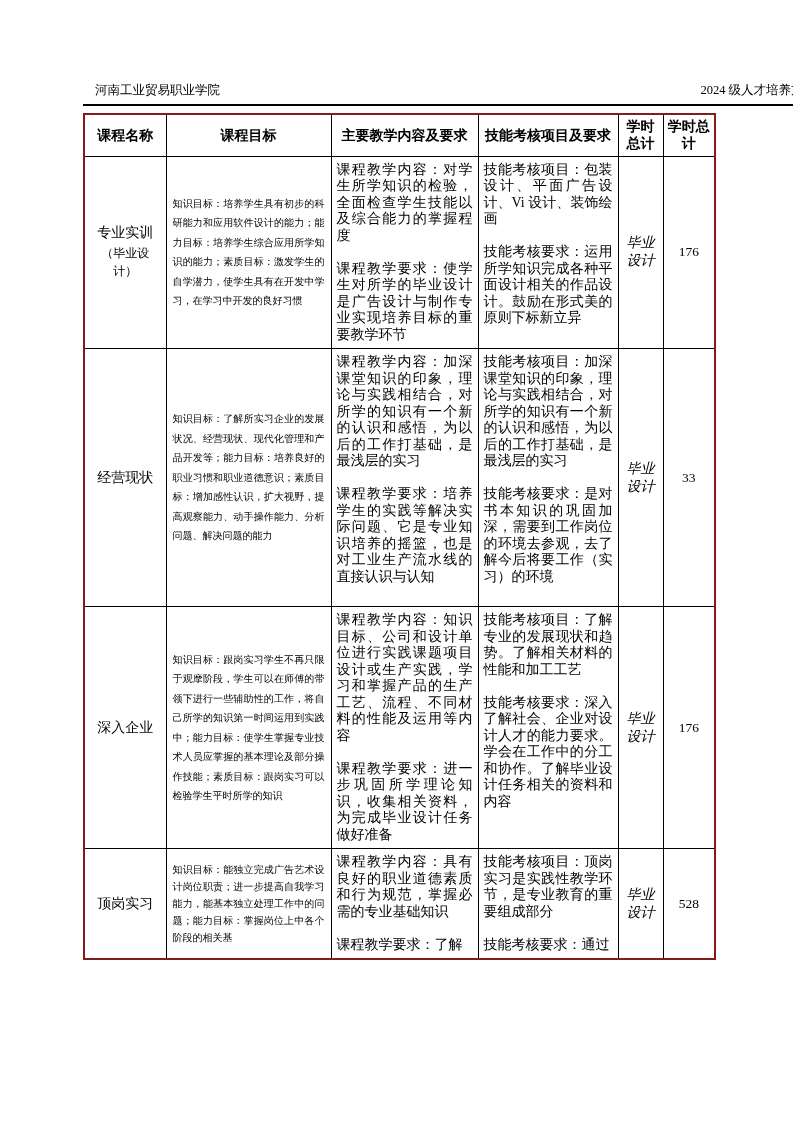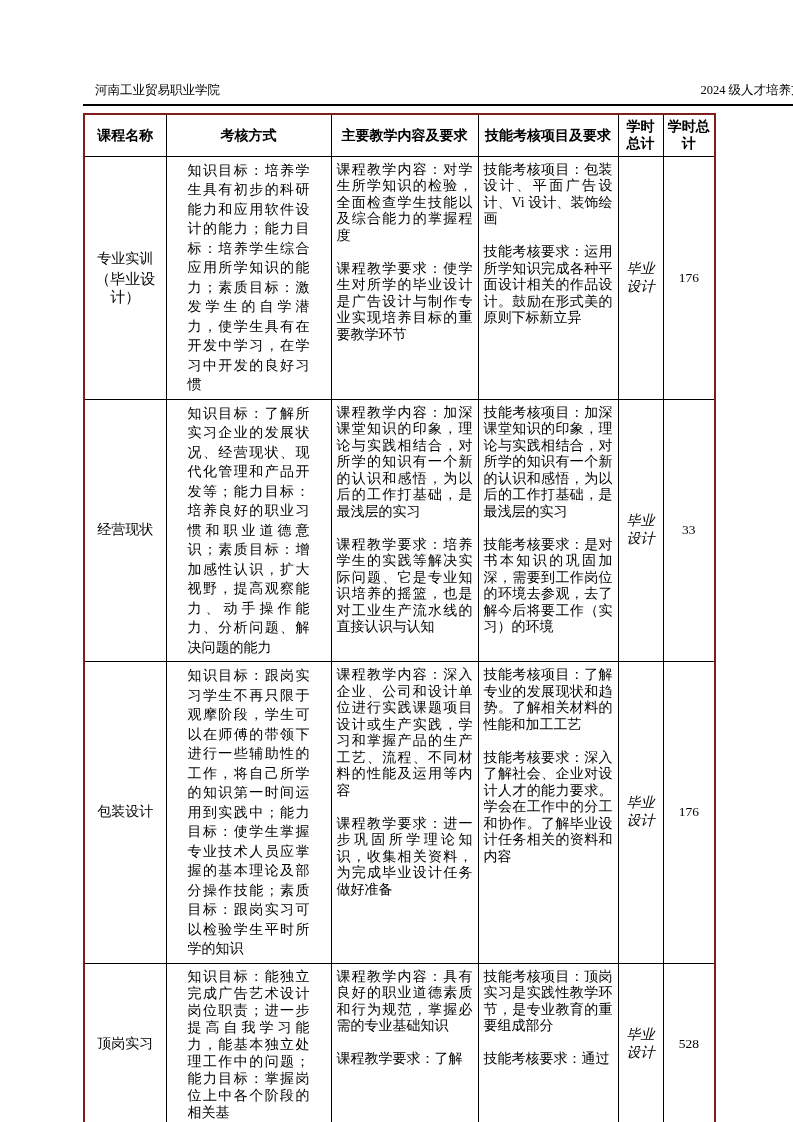--- a/index.html
+++ b/index.html
@@ -42,25 +42,25 @@
   tr.r0 { height: 97px; }
   tr.r1 { height: 188px; }
   tr.r2 { height: 258px; }
   tr.r3 { height: 225px; }
   tr.r4 { height: 110px; }
 
   td.c-name {
     text-align: center; vertical-align: middle;
     font-size: 14px; padding: 7px; line-height: 18px;
   }
-  td.c-name .sub { font-size: 15px; margin-top: 2px; }
+  td.c-name .sub { font-size: 12px; margin-top: 2px; }
 
   td.c-obj {
-    font-size: 14px; line-height: 19.5px;
-    padding: 4px 21px; vertical-align: middle;
+    font-size: 10px; line-height: 19.5px;
+    padding: 4px 6px; vertical-align: middle;
     text-align: justify;
   }
   tr.r4 td.c-obj { line-height: 17px; }
 
   td.c-teach, td.c-assess {
     font-size: 14px; line-height: 16.5px;
     padding: 5px 5px; vertical-align: top;
     text-align: justify;
   }
   .para { white-space: pre-line; }
@@ -92,21 +92,21 @@
       <col class="w0">
         <col class="w1">
         <col class="w2">
         <col class="w3">
         <col class="w4">
         <col class="w5">
     </colgroup>
     <thead>
       <tr>
         <th>课程名称</th>
-        <th>考核方式</th>
+        <th>课程目标</th>
         <th>主要教学内容及要求</th>
         <th>技能考核项目及要求</th>
         <th>学时总计</th>
         <th>学时总计</th>
       </tr>
     </thead>
     <tbody>
 
 
       <tr class="r1">
@@ -147,27 +147,27 @@
           <div class="para">技能考核项目：加深课堂知识的印象，理论与实践相结合，对所学的知识有一个新的认识和感悟，为以后的工作打基础，是最浅层的实习
 
 技能考核要求：是对书本知识的巩固加深，需要到工作岗位的环境去参观，去了解今后将要工作（实习）的环境</div>
         </td>
         <td class="c-method">毕业设计</td>
         <td class="c-hours">33</td>
       </tr>
 
       <tr class="r3">
         <td class="c-name">
-          <div>包装设计</div>
+          <div>深入企业</div>
         </td>
         <td class="c-obj">
           <div class="para">知识目标：跟岗实习学生不再只限于观摩阶段，学生可以在师傅的带领下进行一些辅助性的工作，将自己所学的知识第一时间运用到实践中；能力目标：使学生掌握专业技术人员应掌握的基本理论及部分操作技能；素质目标：跟岗实习可以检验学生平时所学的知识</div>
         </td>
         <td class="c-teach">
-          <div class="para">课程教学内容：深入企业、公司和设计单位进行实践课题项目设计或生产实践，学习和掌握产品的生产工艺、流程、不同材料的性能及运用等内容
+          <div class="para">课程教学内容：知识目标、公司和设计单位进行实践课题项目设计或生产实践，学习和掌握产品的生产工艺、流程、不同材料的性能及运用等内容
 
 课程教学要求：进一步巩固所学理论知识，收集相关资料，为完成毕业设计任务做好准备</div>
         </td>
         <td class="c-assess">
           <div class="para">技能考核项目：了解专业的发展现状和趋势。了解相关材料的性能和加工工艺
 
 技能考核要求：深入了解社会、企业对设计人才的能力要求。学会在工作中的分工和协作。了解毕业设计任务相关的资料和内容</div>
         </td>
         <td class="c-method">毕业设计</td>
         <td class="c-hours">176</td>

